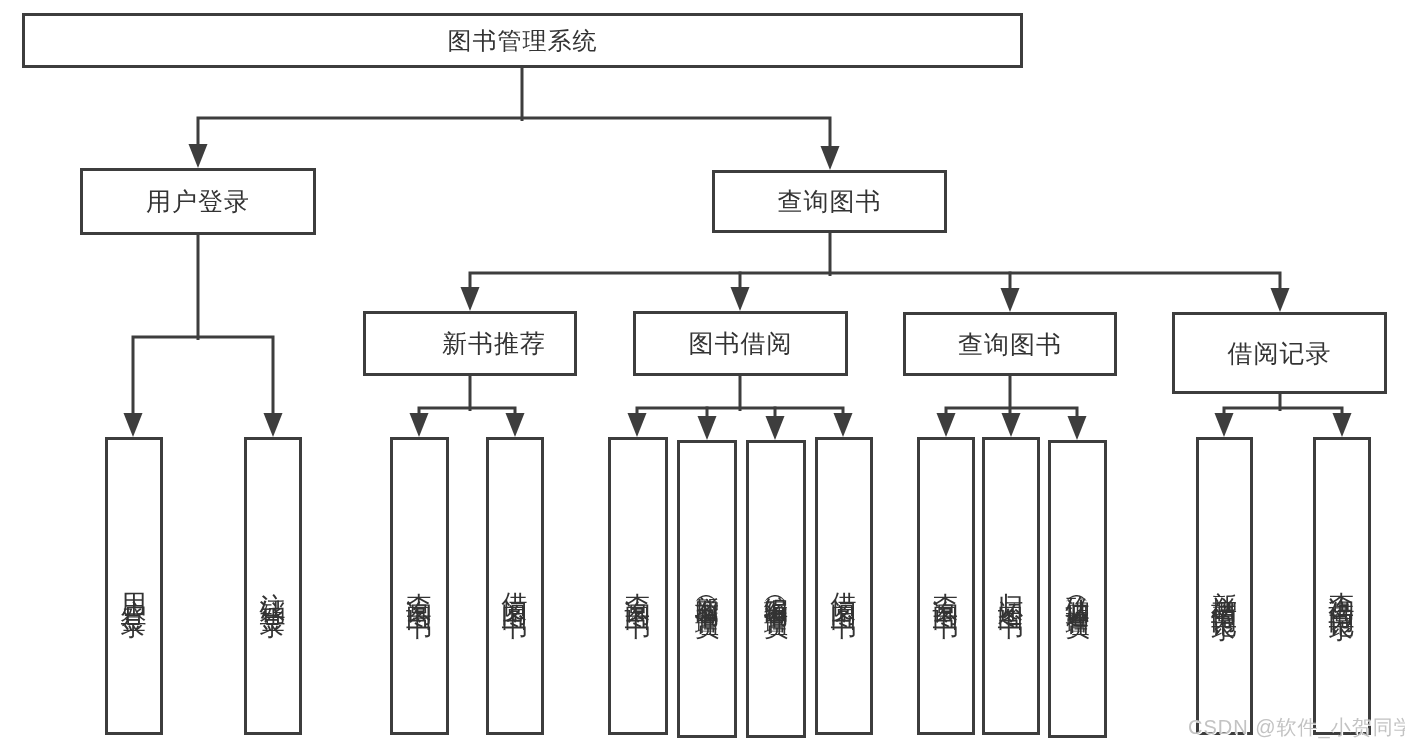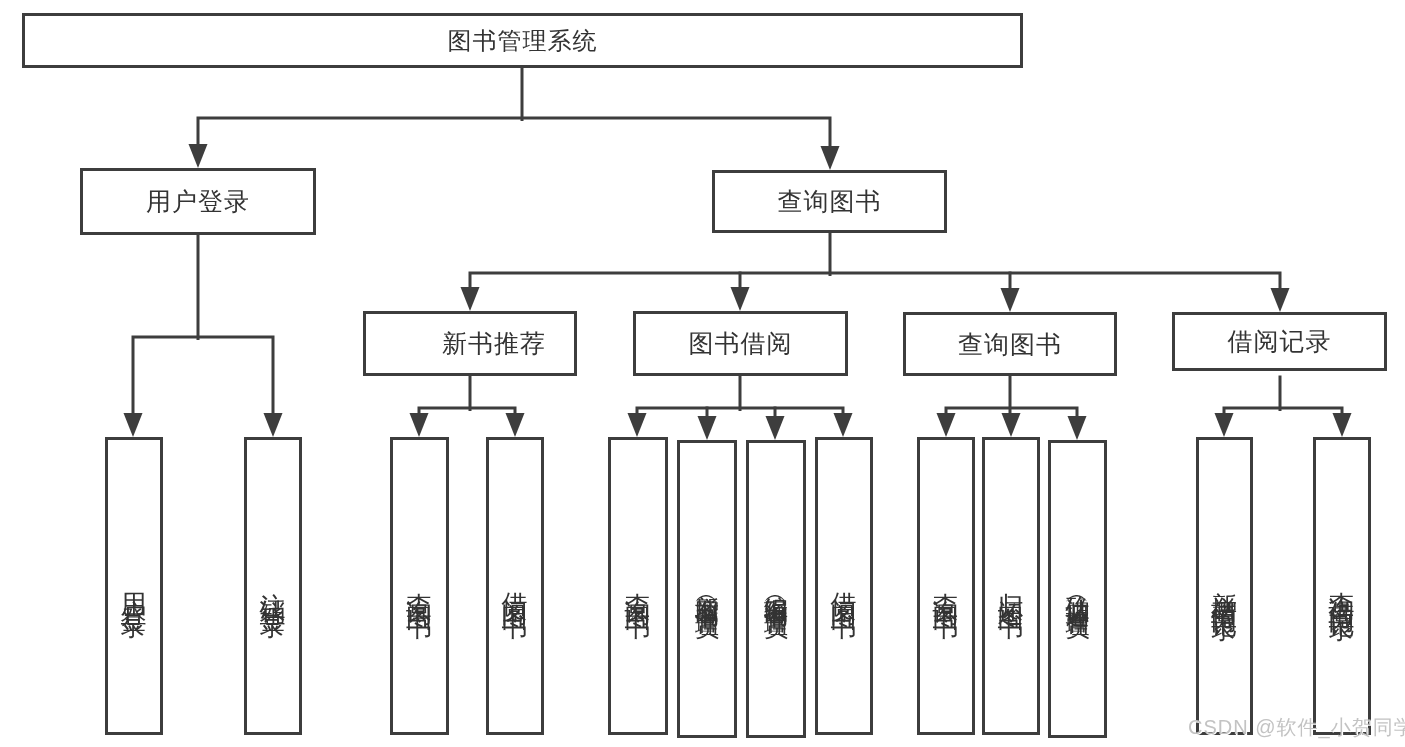--- a/index.html
+++ b/index.html
@@ -95,21 +95,21 @@
   </svg>
 
   <div class="node h-node root-node" style="left:22px; top:13px; width:1001px; height:55px;">图书管理系统</div>
 
   <div class="node h-node" style="left:80px; top:168px; width:236px; height:67px;">用户登录</div>
   <div class="node h-node" style="left:712px; top:170px; width:235px; height:63px;">查询图书</div>
 
   <div class="node h-node" style="left:363px; top:311px; width:214px; height:65px;padding-left:48px;">新书推荐</div>
   <div class="node h-node" style="left:633px; top:311px; width:215px; height:65px;">图书借阅</div>
   <div class="node h-node" style="left:903px; top:312px; width:214px; height:64px;">查询图书</div>
-  <div class="node h-node" style="left:1172px; top:312px; width:215px; height:59px;">借阅记录</div>
+  <div class="node h-node" style="left:1172px; top:312px; width:215px; height:82px;">借阅记录</div>
 
   <div class="node v-node v-short" style="left:105px; top:437px; width:58px; height:298px;">用户登录</div>
   <div class="node v-node v-short" style="left:244px; top:437px; width:58px; height:298px;">注销登录</div>
 
   <div class="node v-node v-short" style="left:390px; top:437px; width:59px; height:298px;">查询图书</div>
   <div class="node v-node v-short" style="left:486px; top:437px; width:58px; height:298px;">借阅图书</div>
 
   <div class="node v-node v-short" style="left:608px; top:437px; width:60px; height:298px;">查询图书</div>
   <div class="node v-node v-long" style="left:677px; top:440px; width:60px; height:298px;">新增图书（管理员）</div>
   <div class="node v-node v-long" style="left:746px; top:440px; width:60px; height:298px;">编辑图书（管理员）</div>

